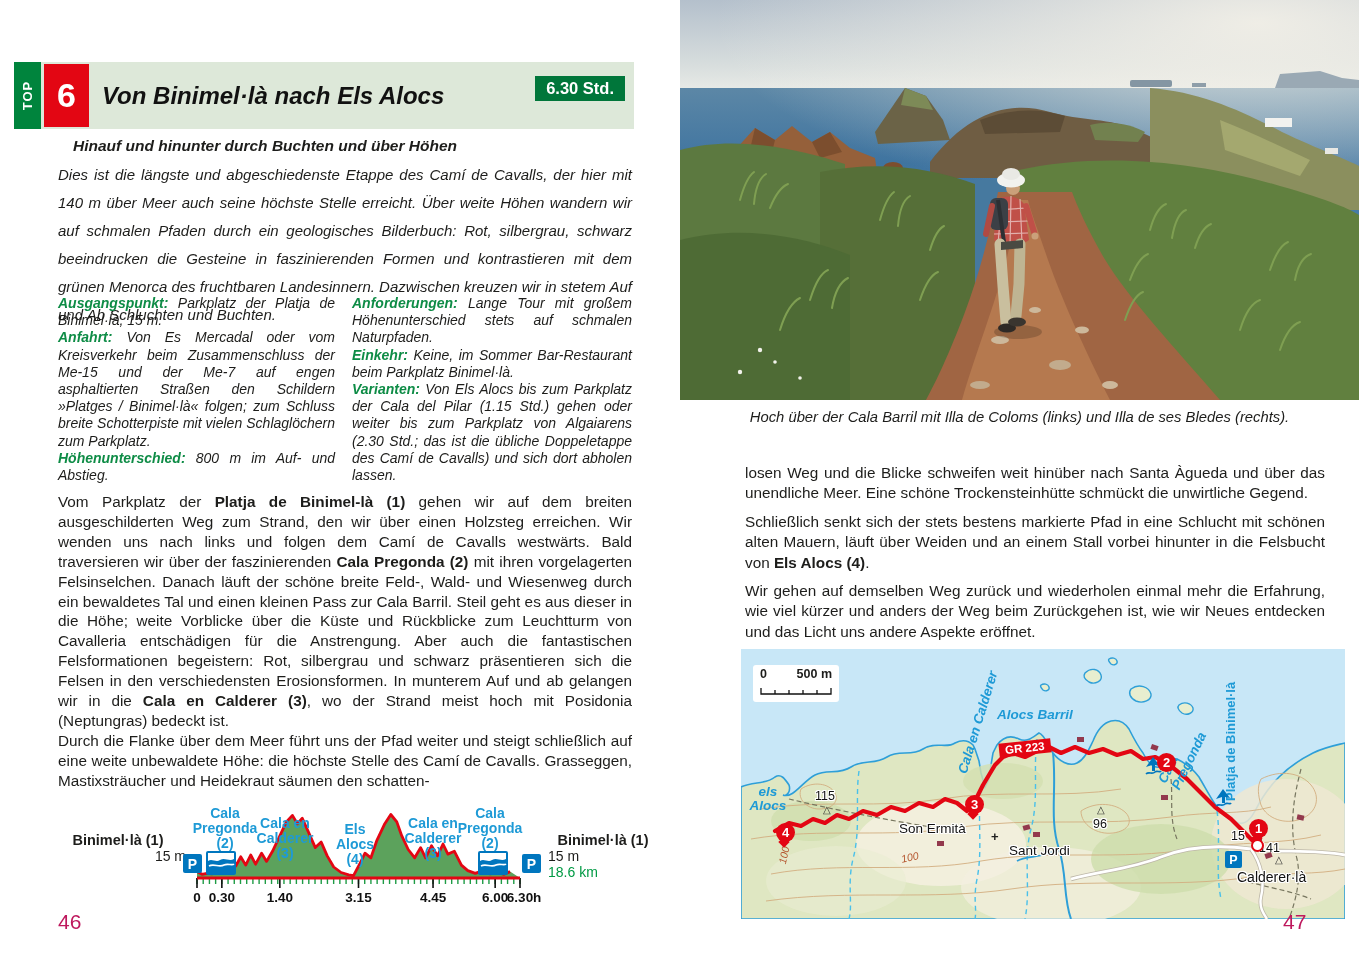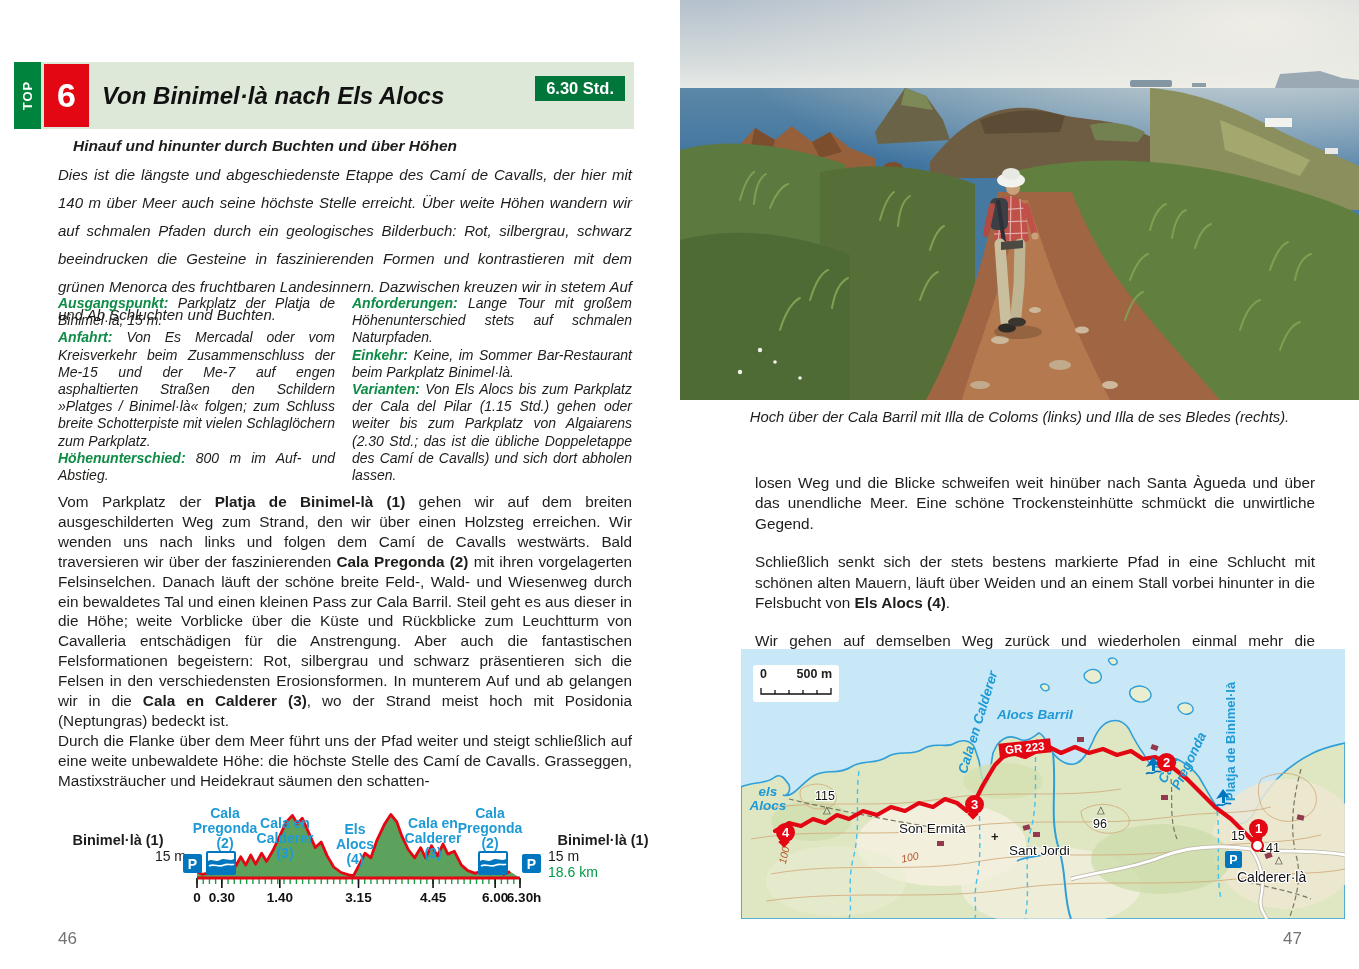--- a/index.html
+++ b/index.html
@@ -19,22 +19,22 @@
   
   .subtitle{left:58px;top:137px;width:574px;font-size:15.5px;font-weight:bold;font-style:italic;margin-left:15px;}
   .intro{left:58px;top:161px;width:574px;font-size:15px;font-style:italic;line-height:28px;}
   .info-col{top:295px;font-size:14px;line-height:17.2px;font-style:italic;}
   .info-col .lbl{color:#0e8c46;font-weight:bold;}
   .info-left{left:58px;width:277px;}
   .info-right{left:352px;width:280px;}
   .body-text{left:58px;top:492px;width:574px;font-size:15.3px;line-height:19.9px;}
   .body-text p{margin:0;}
   .rp-body{left:737px;top:455px;width:596px;font-size:15.3px;line-height:20.4px;}
-  .rp-body p{margin:18px;}
-  .pagenum{font-size:17px;color:#737373;margin-top:19px;}
+  .rp-body p{margin:8px;}
+  .pagenum{font-size:21px;color:#be185d;}
   
   .profile{left:50px;top:798px;width:608px;height:120px;}
   .wp-label{position:absolute;width:92px;text-align:center;color:#1e9ad6;font-weight:bold;font-size:14px;line-height:15px;}
   .end-label{position:absolute;font-size:14px;line-height:16px;}
   .end-label .nm{font-size:14.5px;font-weight:bold;text-align:center;}
   .km{color:#009a44;}
   .picon{position:absolute;width:19px;height:19px;background:#0076be;border-radius:2px;color:#fff;font-weight:bold;font-size:14px;display:flex;align-items:center;justify-content:center;}
   .tick-label{position:absolute;width:44px;text-align:center;font-size:13.5px;font-weight:bold;color:#111;}
   
   .map{left:741px;top:649px;width:604px;height:270px;overflow:hidden;}

